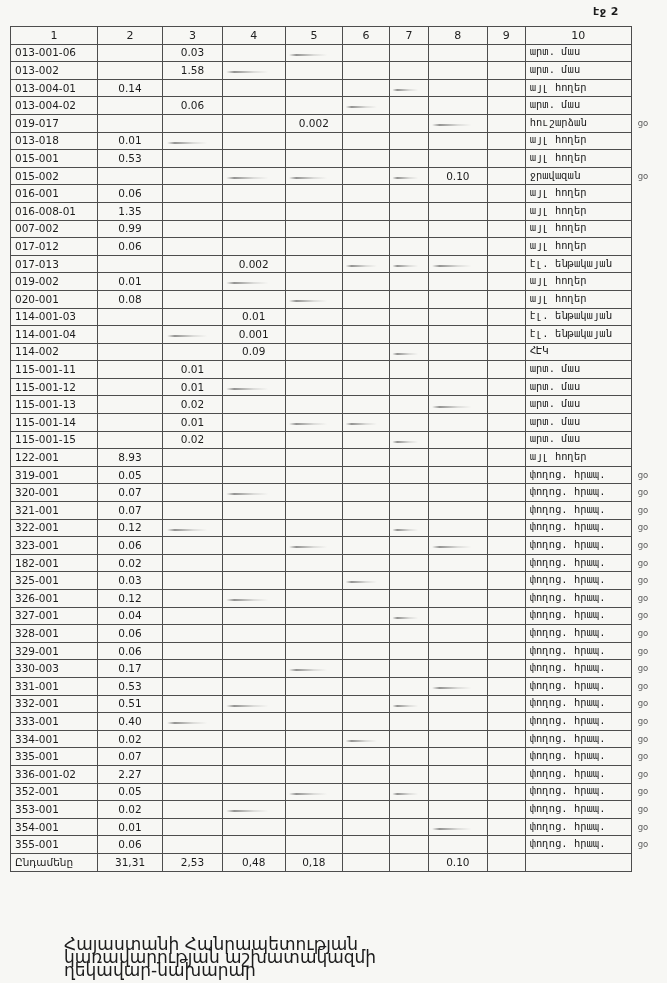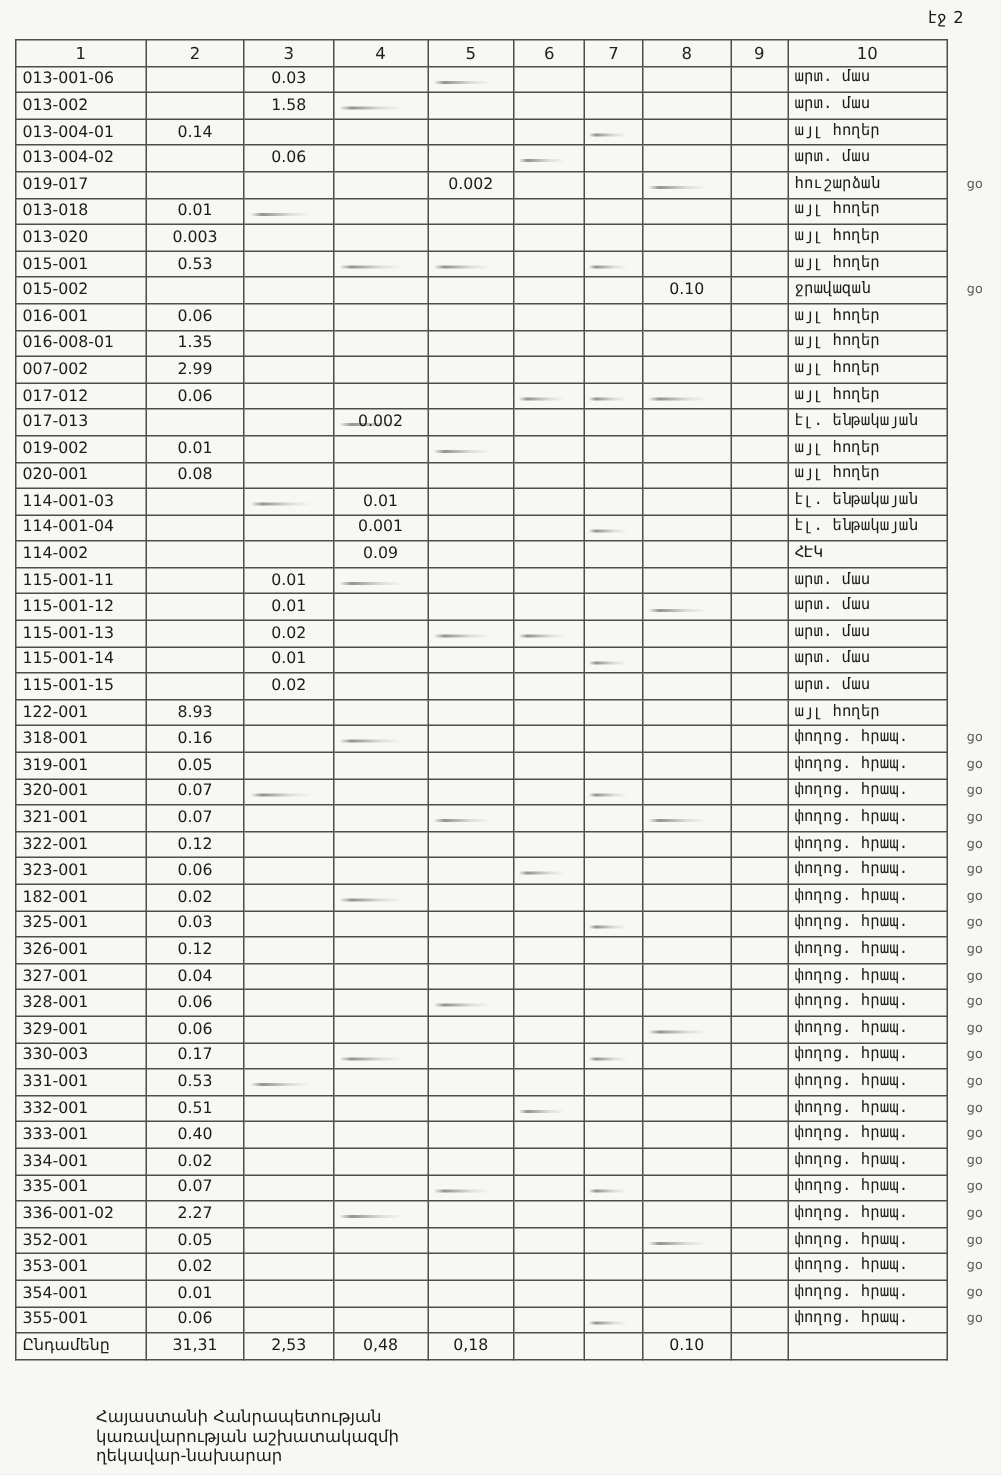--- a/index.html
+++ b/index.html
@@ -13,23 +13,23 @@
     width: 667px;
     height: 983px;
     margin: 0 auto;
     background: #f7f7f4;
     color: #1c1c1c;
     overflow: hidden;
   }
   .page-label {
     position: absolute;
     top: 5px;
-    right: 24px;
+    right: 48px;
     font-size: 11px;
-    font-weight: normal;
+    font-weight: bold;
     letter-spacing: 0.5px;
   }
   table.main-table {
     position: absolute;
     top: 26px;
     left: 10px;
     border-collapse: collapse;
     table-layout: fixed;
   }
   th, td {
@@ -55,42 +55,42 @@
   .c7 { width: 33px; }
   .c8 { width: 53px; }
   .c9 { width: 32px; }
   .c10 { width: 99px; }
   th.note-cell, td.note-cell {
     border: none;
     background: transparent;
     width: 26px;
     font-size: 8.5px;
     color: #5a5a5a;
-    text-align: center;
+    text-align: left;
     padding-left: 6px;
     margin-left: 28px;
   }
   tfoot td { border-top: 1.5px solid #3a3a3a; }
   
   tbody tr:nth-child(7n+1) td:nth-child(5),
   tbody tr:nth-child(5n+3) td:nth-child(7),
   tbody tr:nth-child(6n+2) td:nth-child(4),
   tbody tr:nth-child(8n+5) td:nth-child(8),
   tbody tr:nth-child(9n+4) td:nth-child(6),
   tbody tr:nth-child(11n+6) td:nth-child(3) {
     background-image: linear-gradient(90deg, rgba(25,25,25,0) 4%, rgba(25,25,25,0.45) 18%, rgba(25,25,25,0.12) 52%, rgba(25,25,25,0) 78%);
     background-size: 92% 2px;
     background-repeat: no-repeat;
     background-position: 30% 62%;
   }
   .footer-block {
     position: absolute;
     top: 938px;
     left: 64px;
-    font-size: 11px;
+    font-size: 17px;
     line-height: 13px;
     color: #1c1c1c;
   }
   .signature {
     position: absolute;
     top: 1000px;
     left: 518px;
     font-size: 11px;
     color: #1c1c1c;
   }
@@ -191,33 +191,20 @@
           <td class="c4"></td>
           <td class="c5"></td>
           <td class="c6"></td>
           <td class="c7"></td>
           <td class="c8"></td>
           <td class="c9"></td>
           <td class="c10">այլ հողեր</td>
           <td class="note-cell"></td>
         </tr>
         <tr>
-          <td class="c1">013-020</td>
-          <td class="c2">0.003</td>
-          <td class="c3"></td>
-          <td class="c4"></td>
-          <td class="c5"></td>
-          <td class="c6"></td>
-          <td class="c7"></td>
-          <td class="c8"></td>
-          <td class="c9"></td>
-          <td class="c10">այլ հողեր</td>
-          <td class="note-cell"></td>
-        </tr>
-        <tr>
           <td class="c1">015-001</td>
           <td class="c2">0.53</td>
           <td class="c3"></td>
           <td class="c4"></td>
           <td class="c5"></td>
           <td class="c6"></td>
           <td class="c7"></td>
           <td class="c8"></td>
           <td class="c9"></td>
           <td class="c10">այլ հողեր</td>
@@ -257,21 +244,21 @@
           <td class="c5"></td>
           <td class="c6"></td>
           <td class="c7"></td>
           <td class="c8"></td>
           <td class="c9"></td>
           <td class="c10">այլ հողեր</td>
           <td class="note-cell"></td>
         </tr>
         <tr>
           <td class="c1">007-002</td>
-          <td class="c2">2.99</td>
+          <td class="c2">0.99</td>
           <td class="c3"></td>
           <td class="c4"></td>
           <td class="c5"></td>
           <td class="c6"></td>
           <td class="c7"></td>
           <td class="c8"></td>
           <td class="c9"></td>
           <td class="c10">այլ հողեր</td>
           <td class="note-cell"></td>
         </tr>
@@ -436,33 +423,20 @@
           <td class="c2">8.93</td>
           <td class="c3"></td>
           <td class="c4"></td>
           <td class="c5"></td>
           <td class="c6"></td>
           <td class="c7"></td>
           <td class="c8"></td>
           <td class="c9"></td>
           <td class="c10">այլ հողեր</td>
           <td class="note-cell"></td>
-        </tr>
-        <tr>
-          <td class="c1">318-001</td>
-          <td class="c2">0.16</td>
-          <td class="c3"></td>
-          <td class="c4"></td>
-          <td class="c5"></td>
-          <td class="c6"></td>
-          <td class="c7"></td>
-          <td class="c8"></td>
-          <td class="c9"></td>
-          <td class="c10">փողոց. հրապ.</td>
-          <td class="note-cell">ցօ</td>
         </tr>
         <tr>
           <td class="c1">319-001</td>
           <td class="c2">0.05</td>
           <td class="c3"></td>
           <td class="c4"></td>
           <td class="c5"></td>
           <td class="c6"></td>
           <td class="c7"></td>
           <td class="c8"></td>

